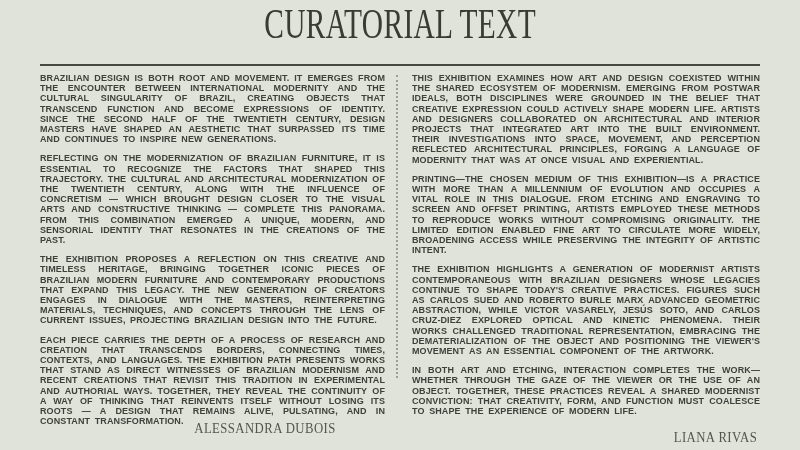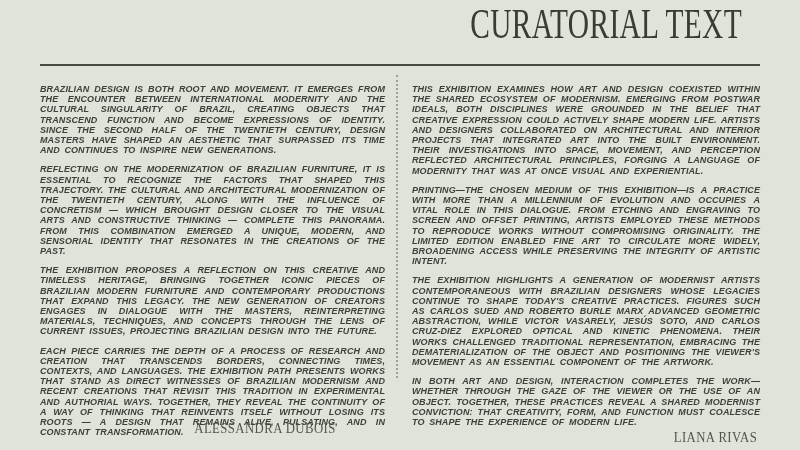--- a/index.html
+++ b/index.html
@@ -12,21 +12,21 @@
   body {
     background: #e0e3da;
     position: relative;
     font-family: "Liberation Sans", sans-serif;
   }
   .page-title-wrap {
     position: absolute;
     top: 2px;
     left: 0;
     width: 800px;
-    text-align: right;
+    text-align: center;
   }
   .page-title {
     display: inline-block;
     font-family: "Liberation Serif", serif;
     font-weight: 400;
     font-size: 42px;
     line-height: 44px;
     color: #383c34;
     letter-spacing: 0.5px;
     transform: scaleX(0.70);
@@ -36,25 +36,24 @@
   .top-rule {
     position: absolute;
     top: 64px;
     left: 40px;
     width: 720px;
     height: 2px;
     background: #454a42;
   }
   .columns {
     position: absolute;
-    top: 84px;
+    top: 73px;
     left: 40px;
     width: 720px;
     display: flex;
-    font-style: italic;
   }
   .col {
     color: #3c413b;
     font-size: 9px;
     font-weight: 700;
     line-height: 10.2px;
     text-align: justify;
     letter-spacing: 0.1px;
     word-spacing: 2px;
   }
@@ -104,20 +103,20 @@
   <div class="col col-left">
     <p>BRAZILIAN DESIGN IS BOTH ROOT AND MOVEMENT. IT EMERGES FROM THE ENCOUNTER BETWEEN INTERNATIONAL MODERNITY AND THE CULTURAL SINGULARITY OF BRAZIL, CREATING OBJECTS THAT TRANSCEND FUNCTION AND BECOME EXPRESSIONS OF IDENTITY. SINCE THE SECOND HALF OF THE TWENTIETH CENTURY, DESIGN MASTERS HAVE SHAPED AN AESTHETIC THAT SURPASSED ITS TIME AND CONTINUES TO INSPIRE NEW GENERATIONS.</p>
     <p>REFLECTING ON THE MODERNIZATION OF BRAZILIAN FURNITURE, IT IS ESSENTIAL TO RECOGNIZE THE FACTORS THAT SHAPED THIS TRAJECTORY. THE CULTURAL AND ARCHITECTURAL MODERNIZATION OF THE TWENTIETH CENTURY, ALONG WITH THE INFLUENCE OF CONCRETISM — WHICH BROUGHT DESIGN CLOSER TO THE VISUAL ARTS AND CONSTRUCTIVE THINKING — COMPLETE THIS PANORAMA. FROM THIS COMBINATION EMERGED A UNIQUE, MODERN, AND SENSORIAL IDENTITY THAT RESONATES IN THE CREATIONS OF THE PAST.</p>
     <p>THE EXHIBITION PROPOSES A REFLECTION ON THIS CREATIVE AND TIMELESS HERITAGE, BRINGING TOGETHER ICONIC PIECES OF BRAZILIAN MODERN FURNITURE AND CONTEMPORARY PRODUCTIONS THAT EXPAND THIS LEGACY. THE NEW GENERATION OF CREATORS ENGAGES IN DIALOGUE WITH THE MASTERS, REINTERPRETING MATERIALS, TECHNIQUES, AND CONCEPTS THROUGH THE LENS OF CURRENT ISSUES, PROJECTING BRAZILIAN DESIGN INTO THE FUTURE.</p>
     <p>EACH PIECE CARRIES THE DEPTH OF A PROCESS OF RESEARCH AND CREATION THAT TRANSCENDS BORDERS, CONNECTING TIMES, CONTEXTS, AND LANGUAGES. THE EXHIBITION PATH PRESENTS WORKS THAT STAND AS DIRECT WITNESSES OF BRAZILIAN MODERNISM AND RECENT CREATIONS THAT REVISIT THIS TRADITION IN EXPERIMENTAL AND AUTHORIAL WAYS. TOGETHER, THEY REVEAL THE CONTINUITY OF A WAY OF THINKING THAT REINVENTS ITSELF WITHOUT LOSING ITS ROOTS — A DESIGN THAT REMAINS ALIVE, PULSATING, AND IN CONSTANT TRANSFORMATION.</p>
   </div>
   <div class="col col-right">
     <p>THIS EXHIBITION EXAMINES HOW ART AND DESIGN COEXISTED WITHIN THE SHARED ECOSYSTEM OF MODERNISM. EMERGING FROM POSTWAR IDEALS, BOTH DISCIPLINES WERE GROUNDED IN THE BELIEF THAT CREATIVE EXPRESSION COULD ACTIVELY SHAPE MODERN LIFE. ARTISTS AND DESIGNERS COLLABORATED ON ARCHITECTURAL AND INTERIOR PROJECTS THAT INTEGRATED ART INTO THE BUILT ENVIRONMENT. THEIR INVESTIGATIONS INTO SPACE, MOVEMENT, AND PERCEPTION REFLECTED ARCHITECTURAL PRINCIPLES, FORGING A LANGUAGE OF MODERNITY THAT WAS AT ONCE VISUAL AND EXPERIENTIAL.</p>
     <p>PRINTING—THE CHOSEN MEDIUM OF THIS EXHIBITION—IS A PRACTICE WITH MORE THAN A MILLENNIUM OF EVOLUTION AND OCCUPIES A VITAL ROLE IN THIS DIALOGUE. FROM ETCHING AND ENGRAVING TO SCREEN AND OFFSET PRINTING, ARTISTS EMPLOYED THESE METHODS TO REPRODUCE WORKS WITHOUT COMPROMISING ORIGINALITY. THE LIMITED EDITION ENABLED FINE ART TO CIRCULATE MORE WIDELY, BROADENING ACCESS WHILE PRESERVING THE INTEGRITY OF ARTISTIC INTENT.</p>
     <p>THE EXHIBITION HIGHLIGHTS A GENERATION OF MODERNIST ARTISTS CONTEMPORANEOUS WITH BRAZILIAN DESIGNERS WHOSE LEGACIES CONTINUE TO SHAPE TODAY'S CREATIVE PRACTICES. FIGURES SUCH AS CARLOS SUED AND ROBERTO BURLE MARX ADVANCED GEOMETRIC ABSTRACTION, WHILE VICTOR VASARELY, JESÚS SOTO, AND CARLOS CRUZ-DIEZ EXPLORED OPTICAL AND KINETIC PHENOMENA. THEIR WORKS CHALLENGED TRADITIONAL REPRESENTATION, EMBRACING THE DEMATERIALIZATION OF THE OBJECT AND POSITIONING THE VIEWER'S MOVEMENT AS AN ESSENTIAL COMPONENT OF THE ARTWORK.</p>
-    <p>IN BOTH ART AND DESIGN, INTERACTION COMPLETES THE WORK—WHETHER THROUGH THE GAZE OF THE VIEWER OR THE USE OF AN OBJECT. TOGETHER, THESE PRACTICES REVEAL A SHARED MODERNIST CONVICTION: THAT CREATIVITY, FORM, AND FUNCTION MUST COALESCE TO SHAPE THE EXPERIENCE OF MODERN LIFE.</p>
+    <p>IN BOTH ART AND ETCHING, INTERACTION COMPLETES THE WORK—WHETHER THROUGH THE GAZE OF THE VIEWER OR THE USE OF AN OBJECT. TOGETHER, THESE PRACTICES REVEAL A SHARED MODERNIST CONVICTION: THAT CREATIVITY, FORM, AND FUNCTION MUST COALESCE TO SHAPE THE EXPERIENCE OF MODERN LIFE.</p>
   </div>
 </div>
 
 <div class="col-divider"></div>
 
 <div class="credit credit-left">ALESSANDRA DUBOIS</div>
 <div class="credit credit-right">LIANA RIVAS</div>
 
 </body></html>

